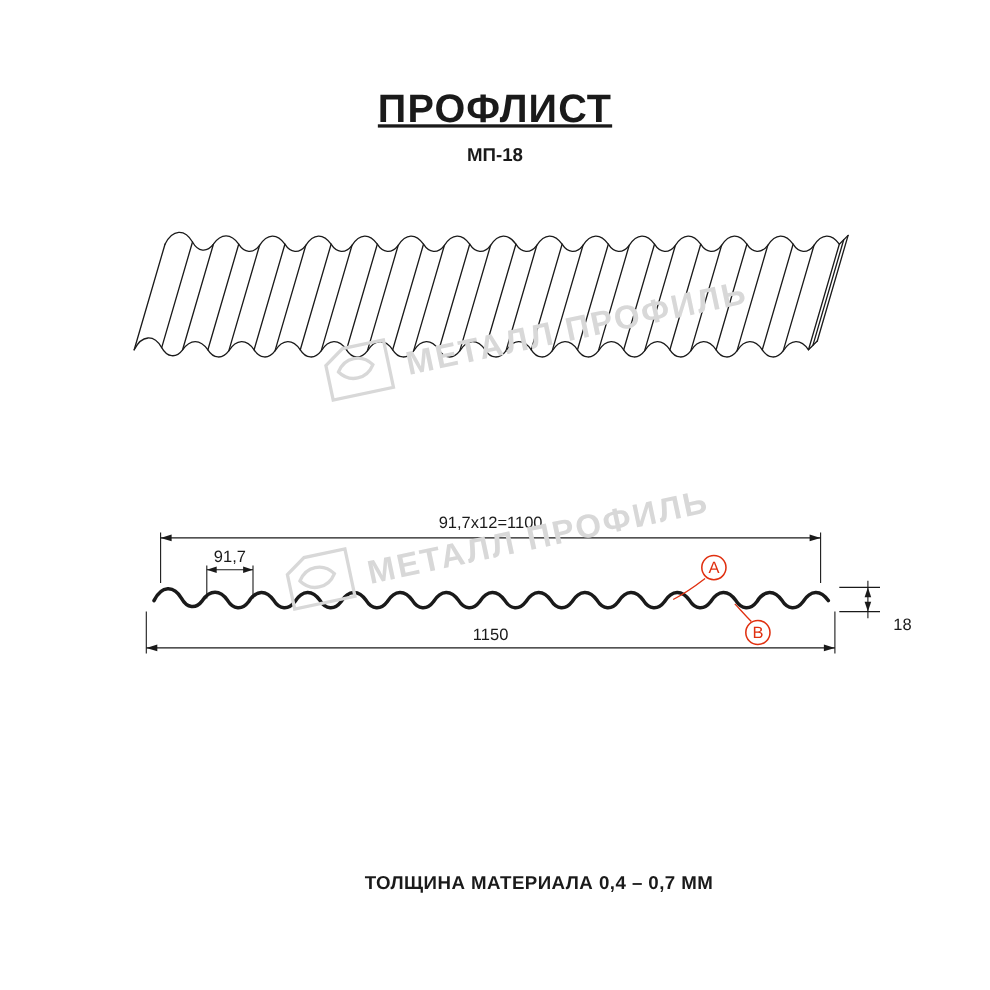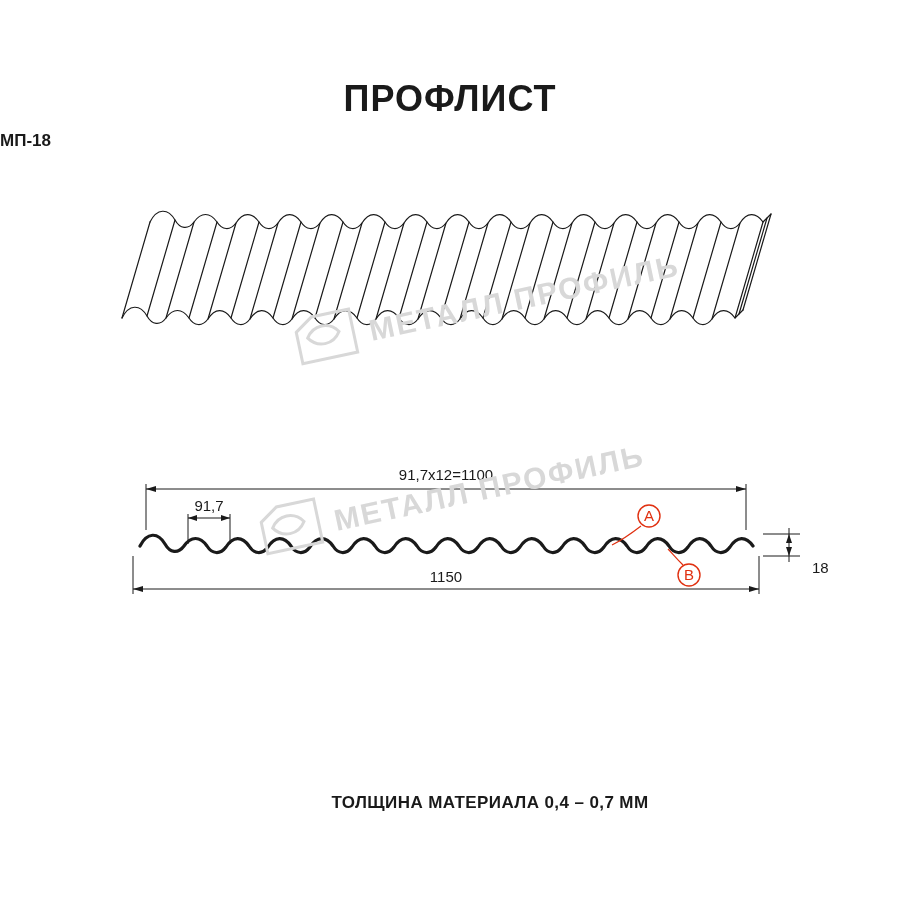--- a/index.html
+++ b/index.html
@@ -23,26 +23,28 @@
   .title {
     position: absolute;
     top: 78px;
     left: 0;
     width: 900px;
     text-align: center;
     font-size: 36px;
     font-weight: bold;
     letter-spacing: 1px;
     color: #1a1a1a;
+    text-decoration: underline;
   }
   .subtitle {
     position: absolute;
     top: 131px;
     left: 0;
     width: 900px;
+    text-align: center;
     font-size: 17px;
     font-weight: bold;
     color: #1a1a1a;
   }
   .footer-note {
     position: absolute;
     top: 793px;
     left: 0;
     width: 900px;
     text-align: center;

